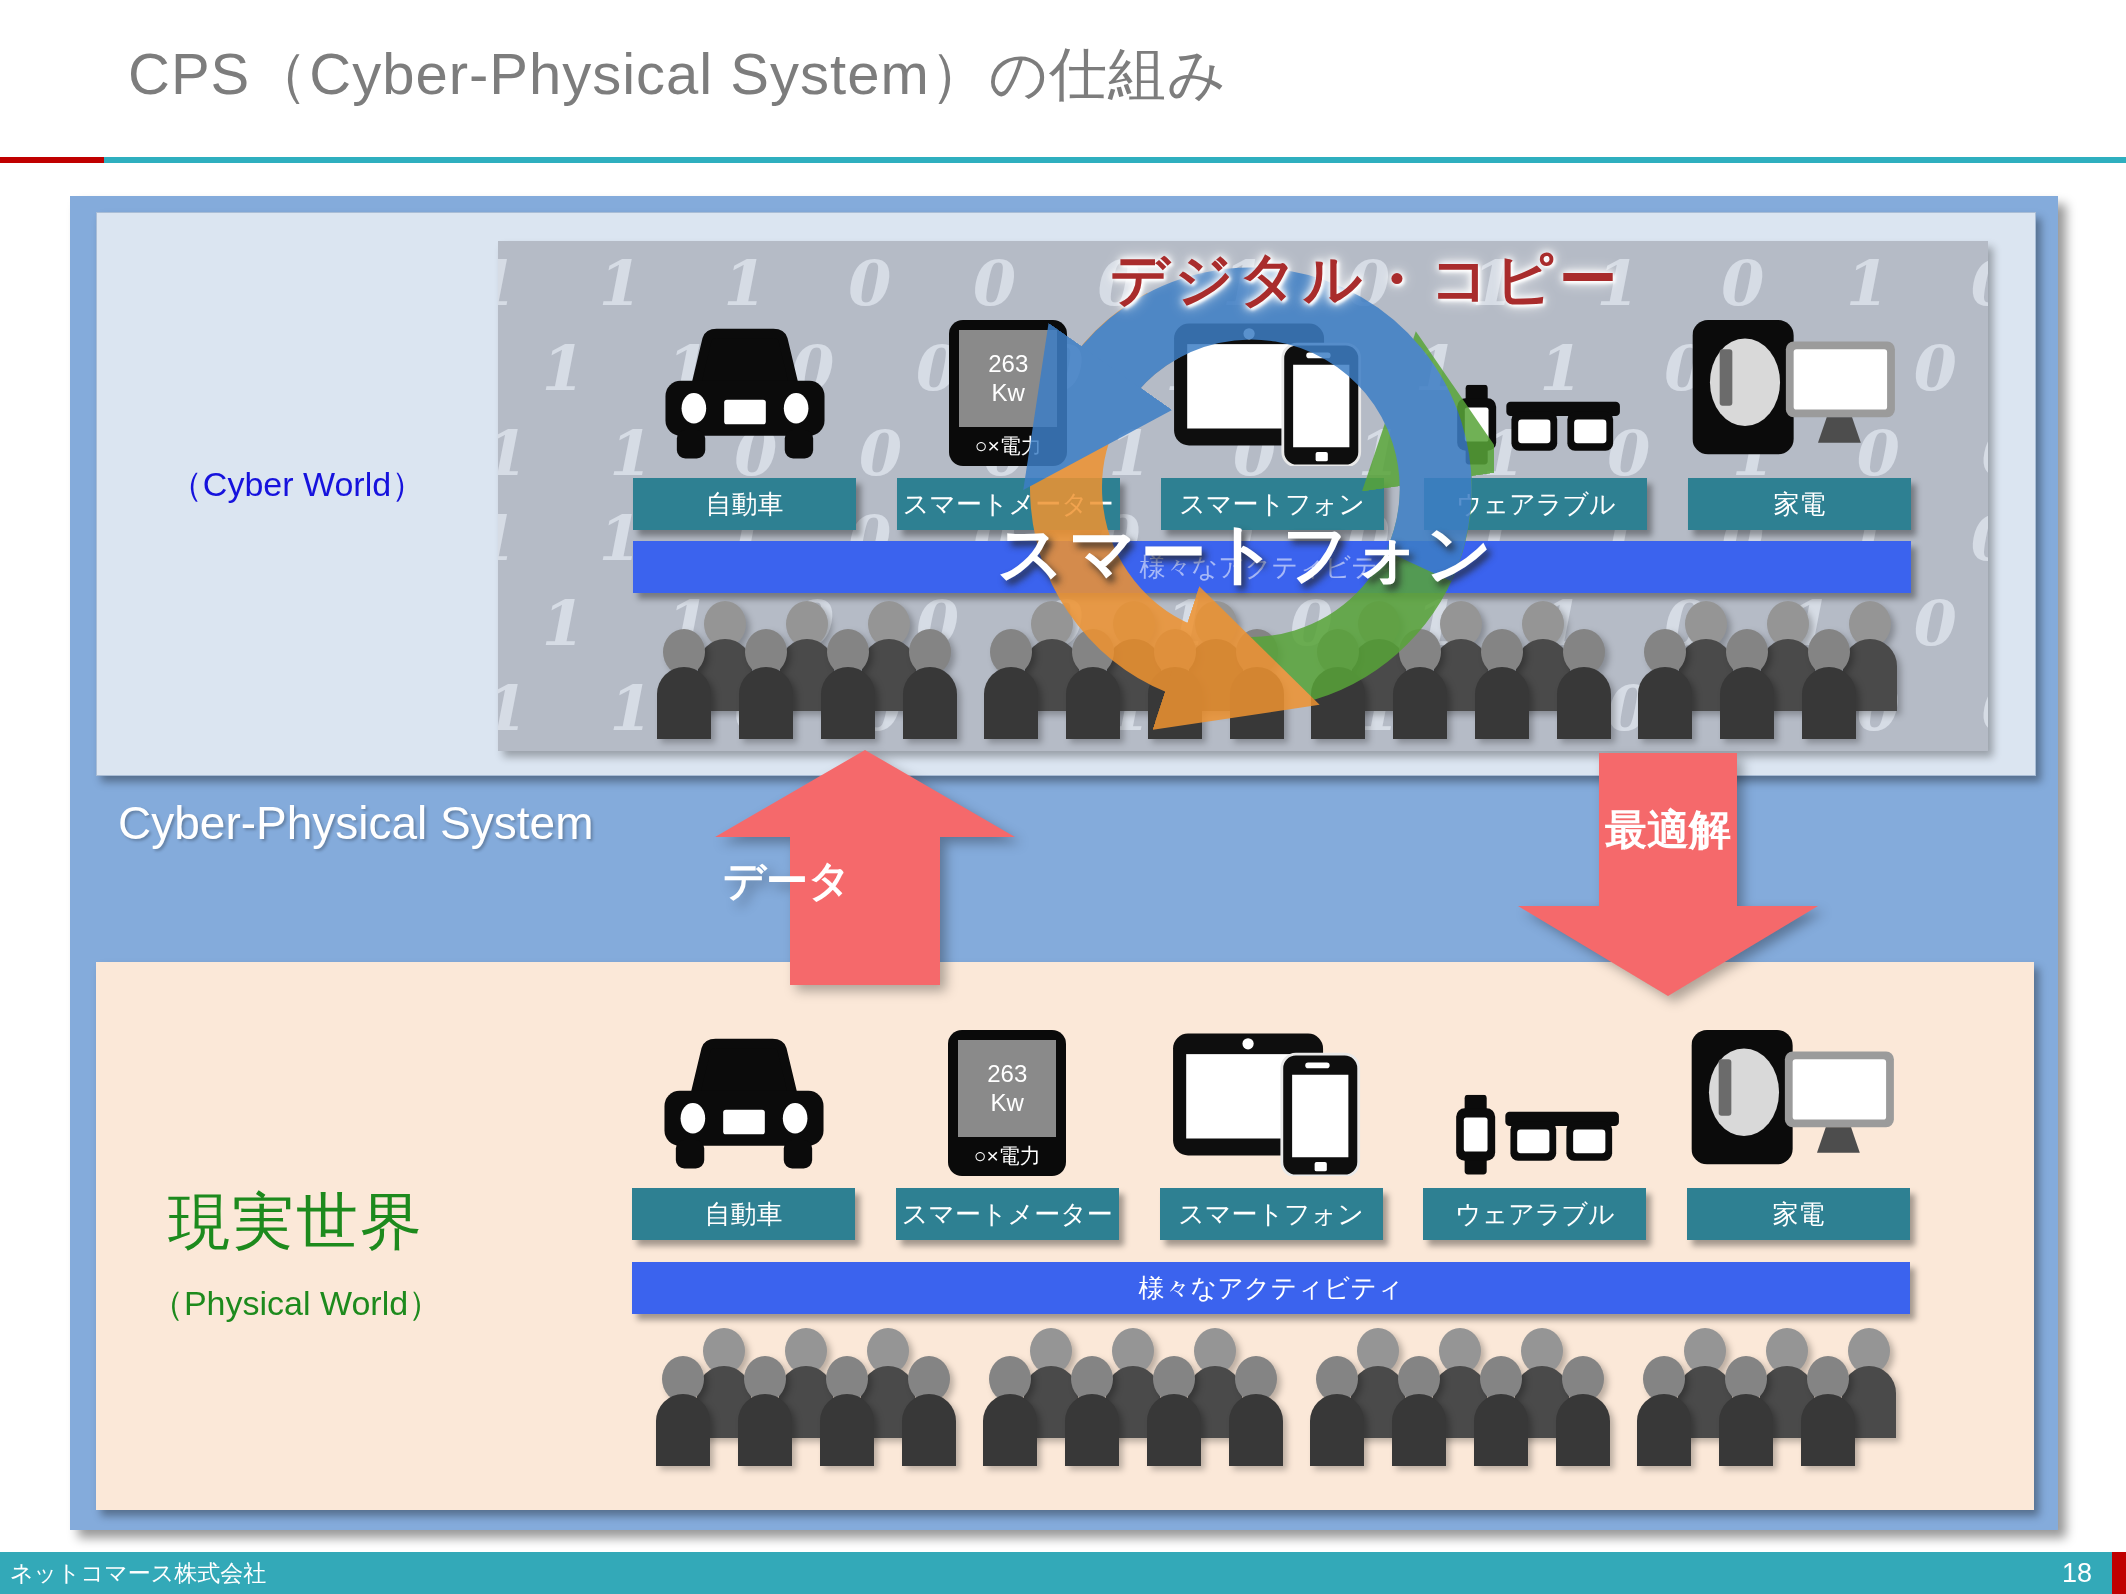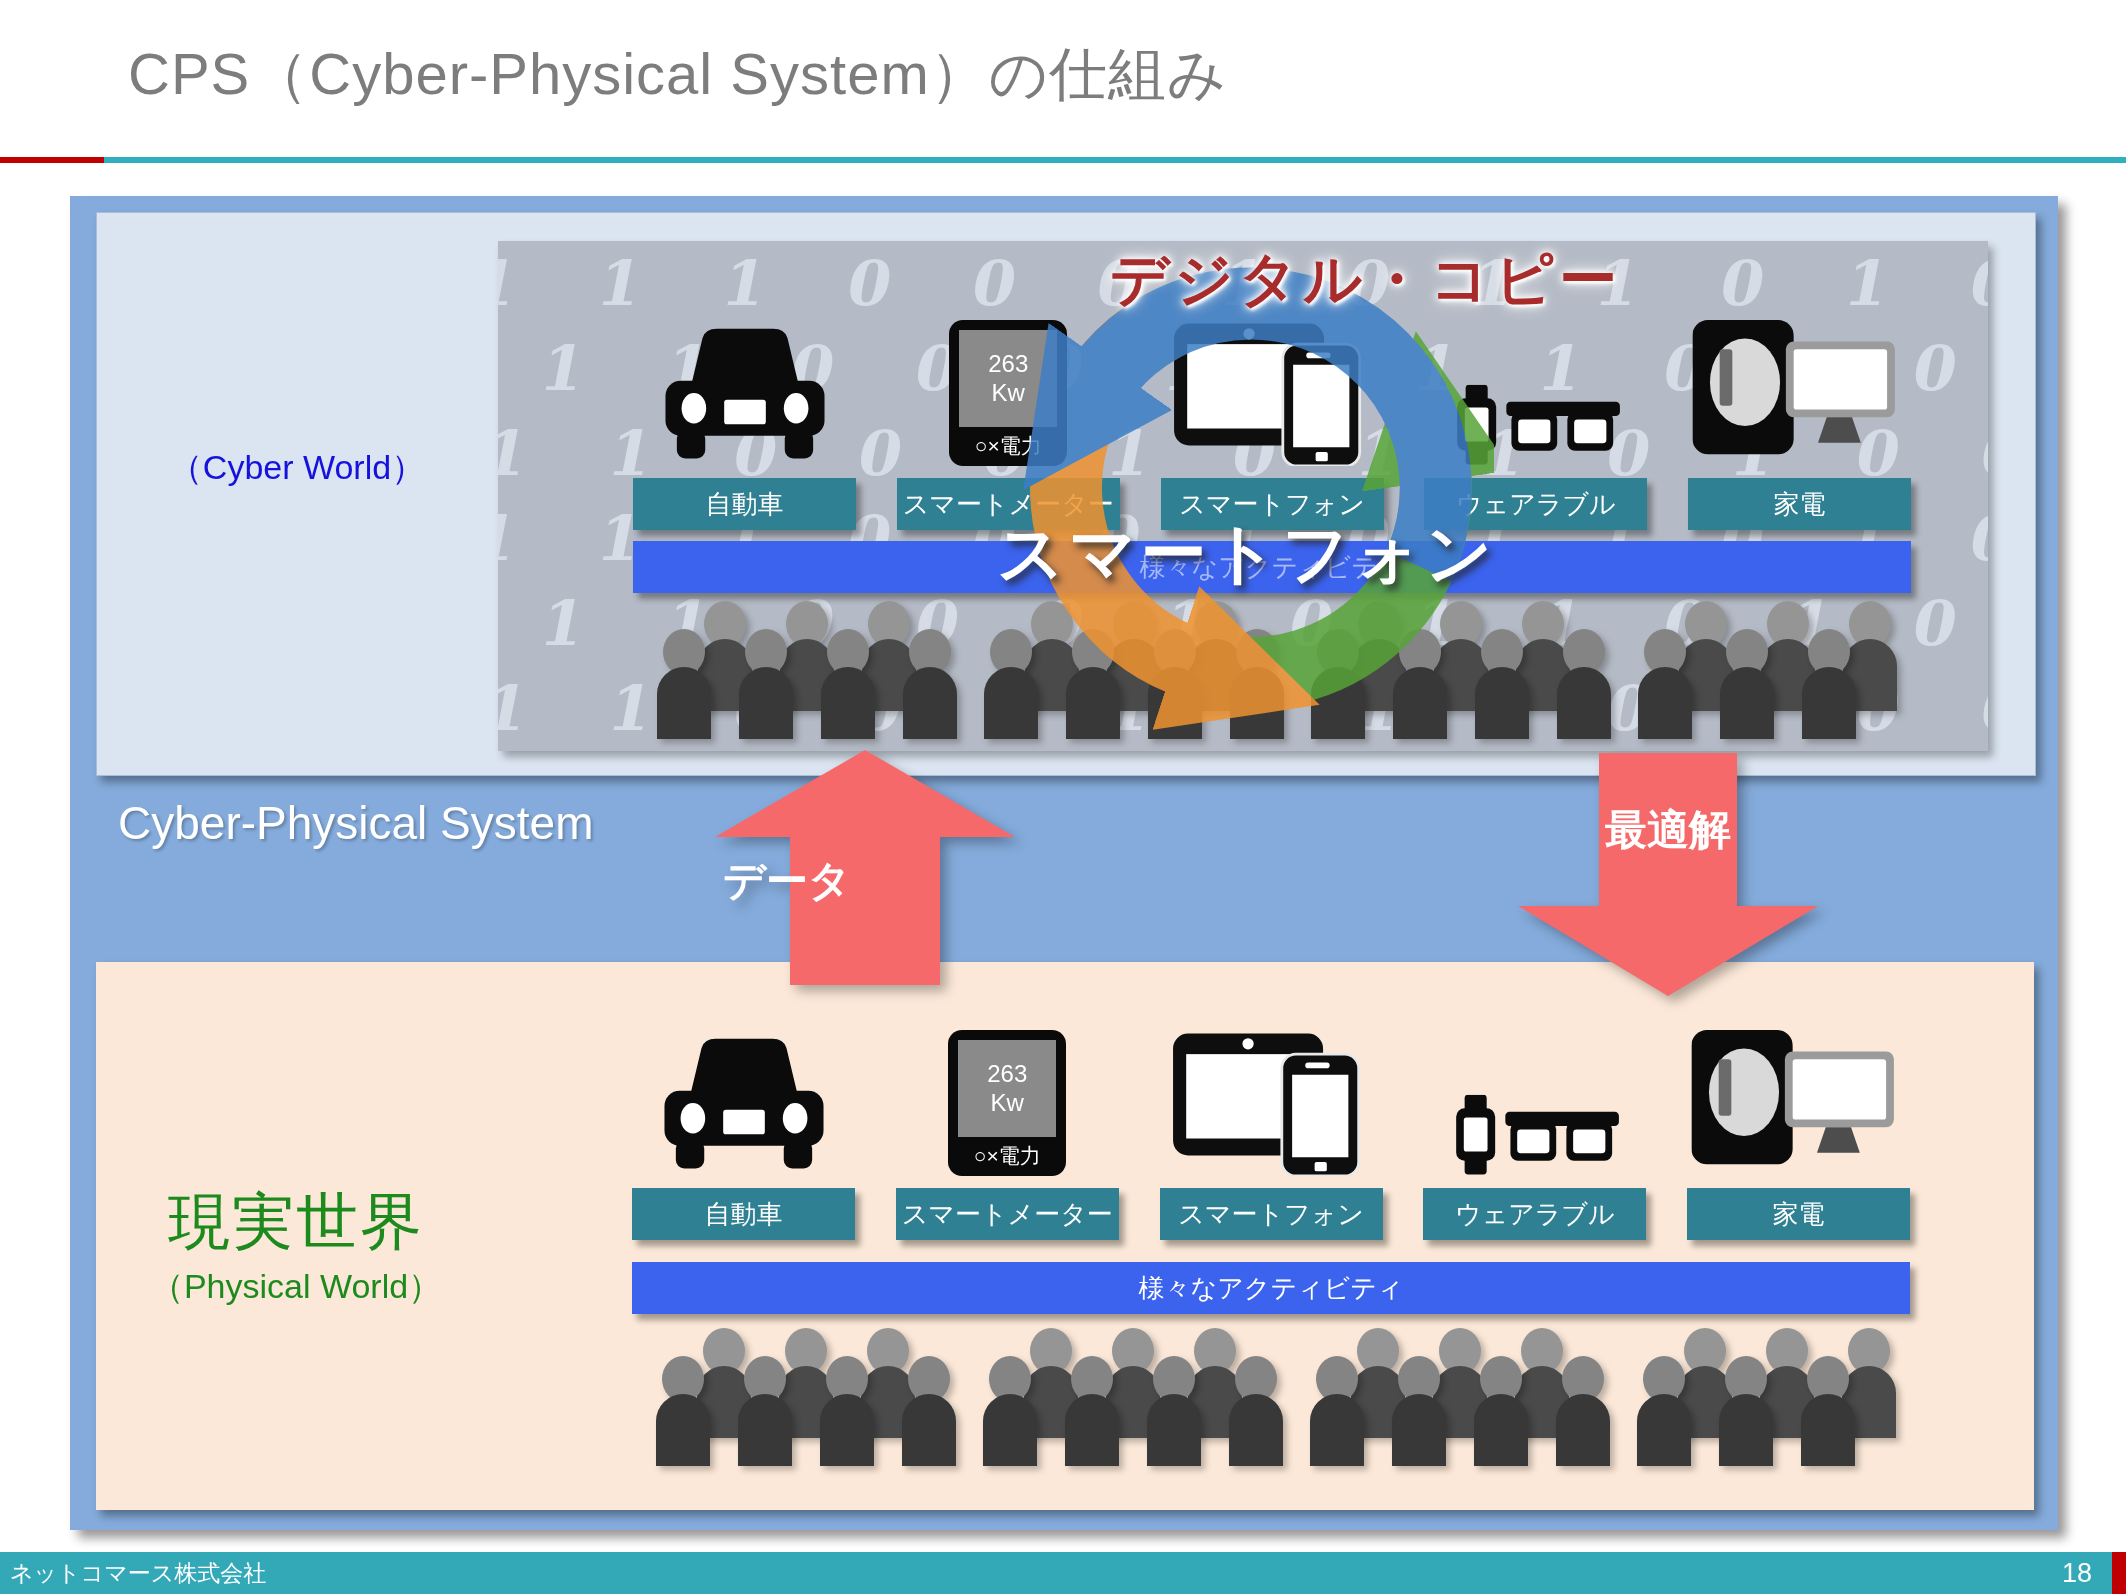--- a/index.html
+++ b/index.html
@@ -15,21 +15,21 @@
   .outer-box{position:absolute;left:70px;top:196px;width:1988px;height:1334px;background:#84abdb;box-shadow:8px 8px 10px rgba(0,0,0,.40);}
   .cyber-box{position:absolute;left:96px;top:212px;width:1938px;height:562px;background:#dbe5f1;border:1px solid #a9bdd6;box-shadow:5px 6px 8px rgba(0,0,0,.35);}
   .physical-box{position:absolute;left:96px;top:962px;width:1938px;height:548px;background:#fbe8d8;box-shadow:5px 6px 8px rgba(0,0,0,.35);}
   .middle-label{position:absolute;left:118px;top:796px;font-size:46px;color:#ffffff;text-shadow:2px 2px 3px rgba(0,0,0,.25);white-space:nowrap;z-index:2;}
 
   
   .world-label{position:absolute;left:15px;width:370px;text-align:center;z-index:3;}
   .cyber-box .world-label{top:232px;}
   .physical-box .world-label{top:218px;}
   .world-name{font-size:62px;font-weight:500;letter-spacing:2px;white-space:nowrap;}
-  .world-sub{font-size:34px;margin-top:0;white-space:nowrap;}
+  .world-sub{font-size:34px;margin-top:17px;white-space:nowrap;}
   .cyber-box .world-name,.cyber-box .world-sub{color:#1612dd;}
   .physical-box .world-name,.physical-box .world-sub{color:#1d8a1d;}
 
   
   .binary-box{position:absolute;left:401px;top:28px;width:1490px;height:510px;background:#b5bbc6;overflow:hidden;box-shadow:5px 6px 8px rgba(0,0,0,.30);z-index:1;}
   .binary-row{white-space:nowrap;font-family:"DejaVu Serif","Liberation Serif",serif;font-style:italic;font-weight:bold;font-size:62px;line-height:85px;letter-spacing:30px;color:#e2e7f0;opacity:.75;}
 
   
   .digital-heading{position:absolute;left:869px;top:28px;width:800px;text-align:center;font-size:58px;font-weight:800;letter-spacing:5px;color:#a92c2c;z-index:7;white-space:nowrap;
     text-shadow:0 0 6px #fff,0 0 10px #fff,0 0 16px #fff,2px 2px 3px rgba(255,255,255,.95);}

